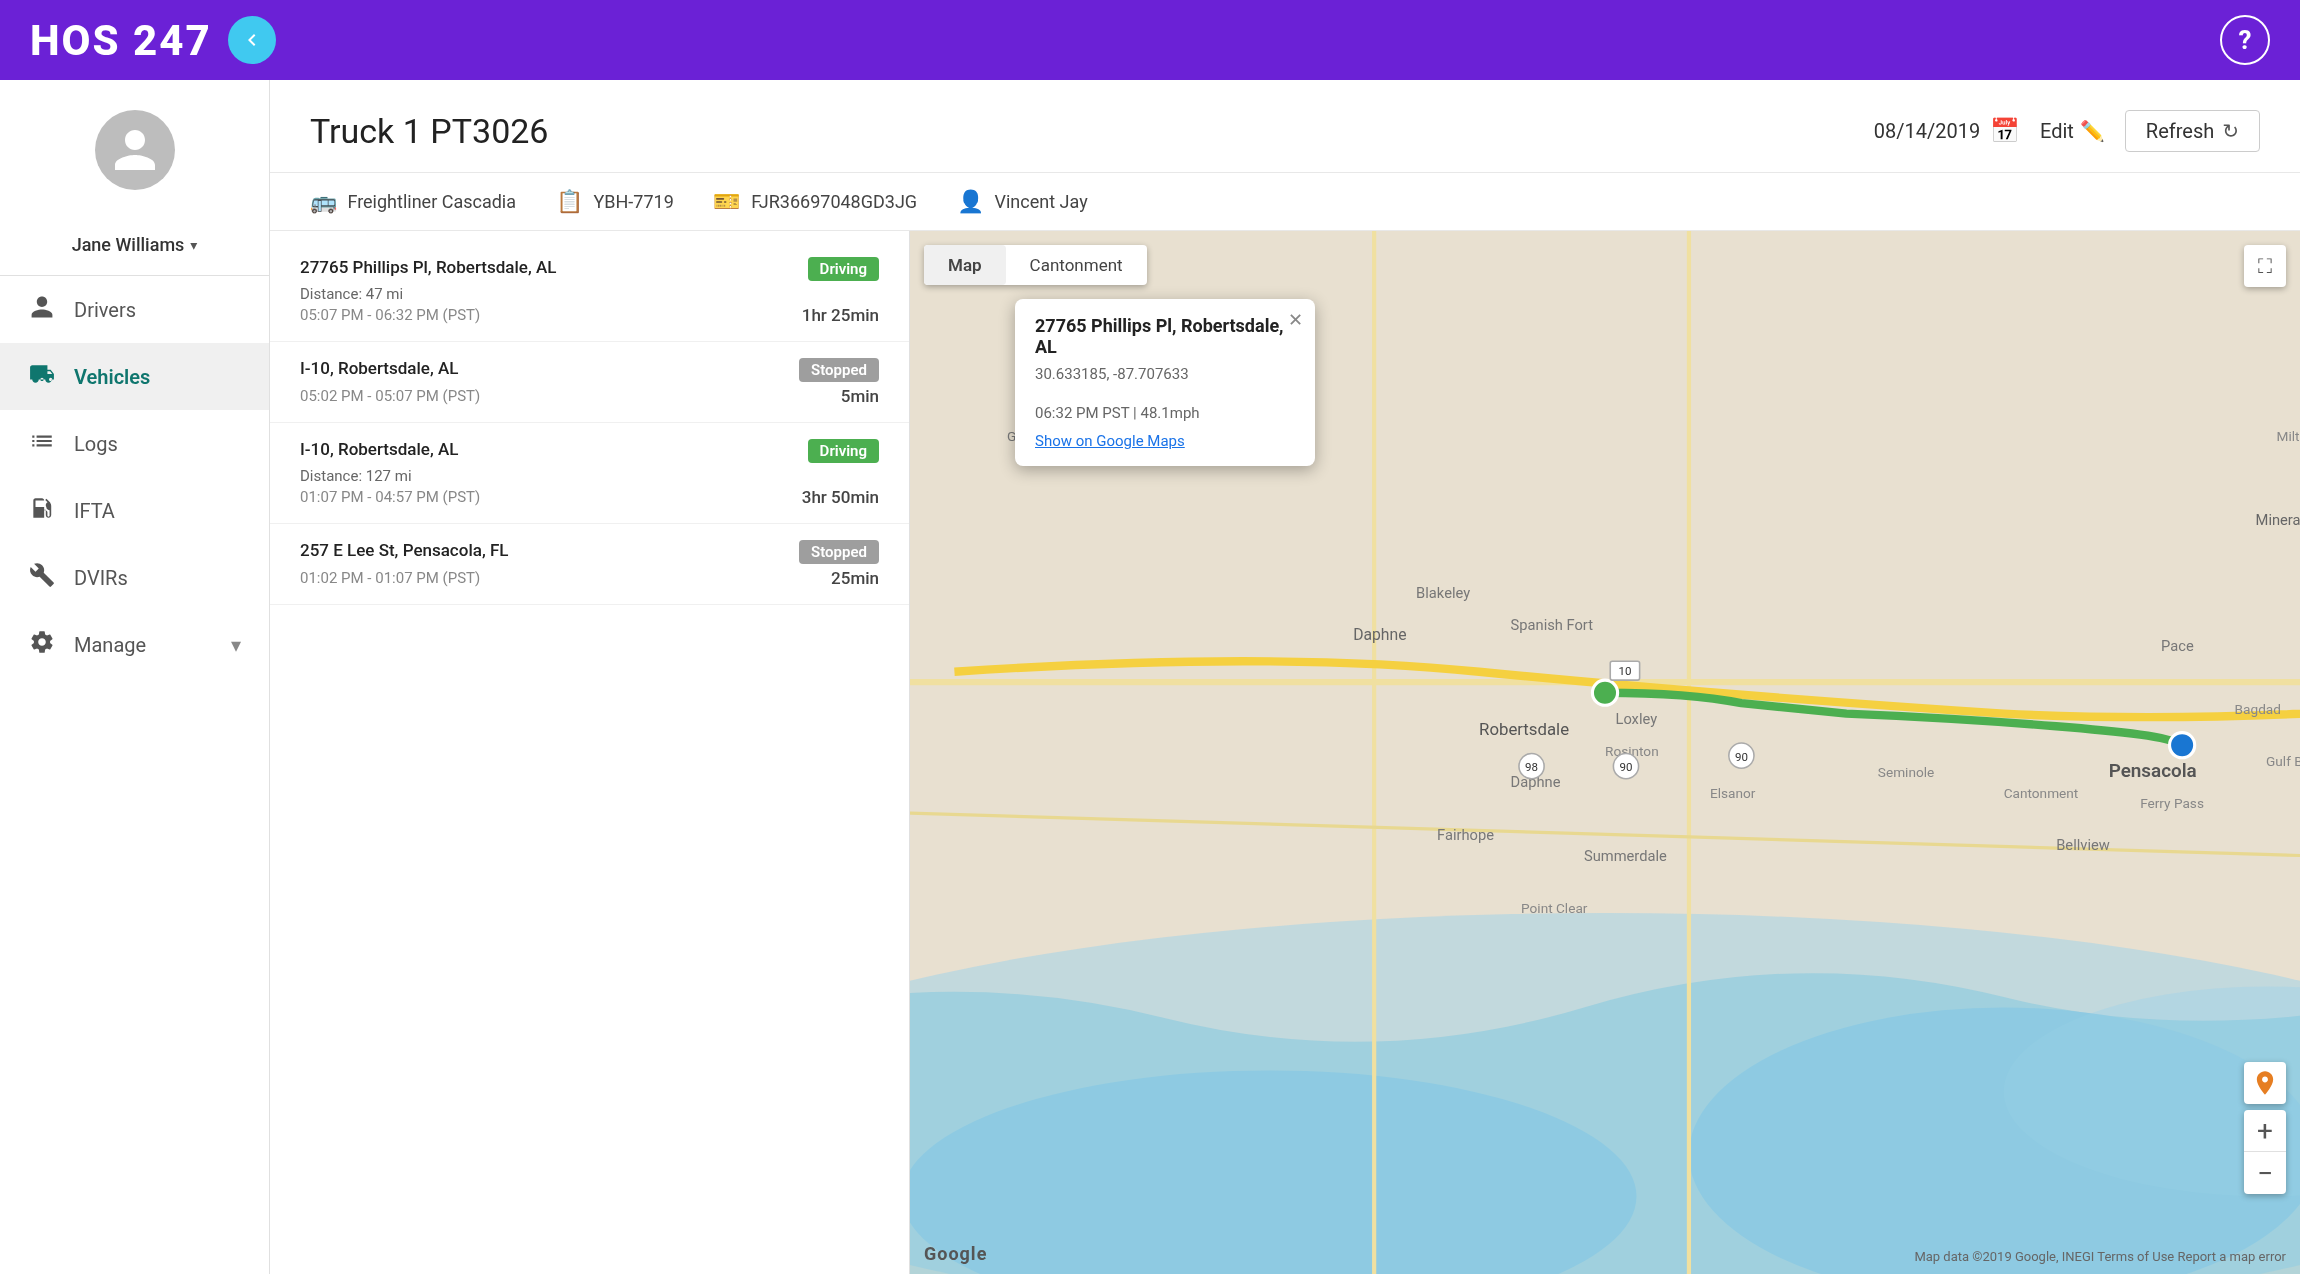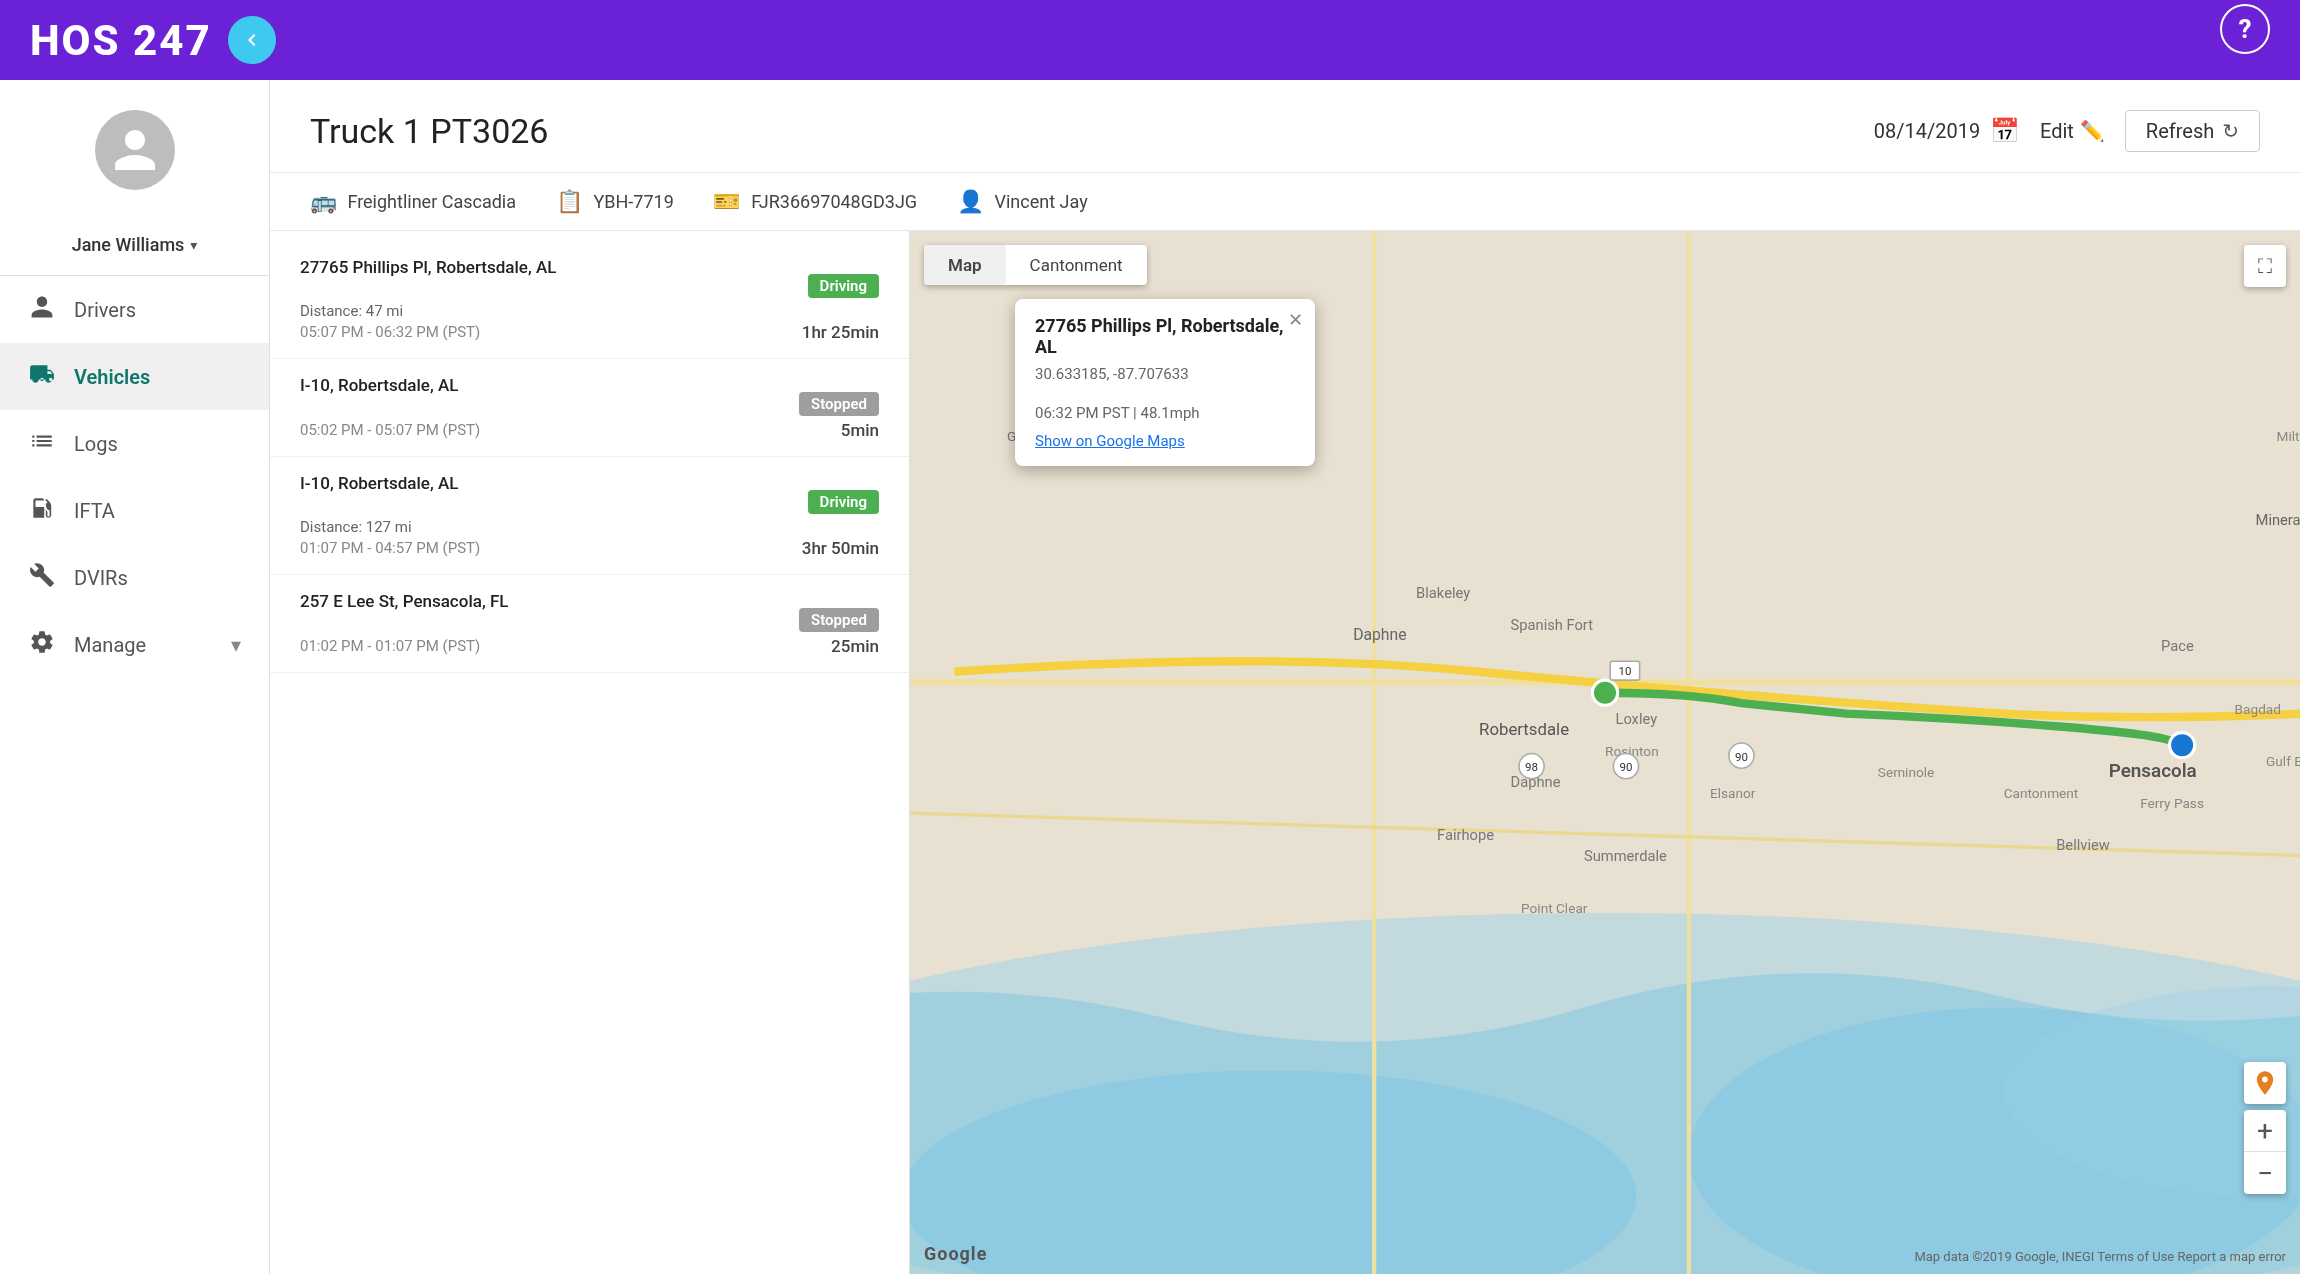--- a/index.html
+++ b/index.html
@@ -3,20 +3,21 @@
   <meta charset="utf-8">
   <style>
     * { box-sizing: border-box; margin: 0; padding: 0; }
     body { font-family: 'Roboto', Arial, sans-serif; background: #f5f5f5; width: 2300px; height: 1274px; overflow: hidden; }
 
     
     .header {
       background: #6b21d6;
       height: 80px;
       display: flex;
+      align-items: center;
       padding: 4px 30px;
       justify-content: space-between;
     }
     .header-logo {
       display: flex;
       align-items: center;
       gap: 16px;
     }
     .logo-text {
       color: white;
@@ -174,21 +175,20 @@
     }
     .trip-location {
       font-size: 17px; color: #222; font-weight: 500;
     }
     .badge {
       padding: 3px 12px;
       border-radius: 4px;
       font-size: 15px;
       font-weight: 600;
       color: white;
-      margin-top: 17px;
     }
     .badge-driving { background: #4caf50; }
     .badge-stopped { background: #9e9e9e; }
     .trip-sub {
       font-size: 15px; color: #666; margin-bottom: 2px;
     }
     .trip-time-row {
       display: flex; justify-content: space-between; align-items: center;
     }
     .trip-time-text { font-size: 15px; color: #888; }

